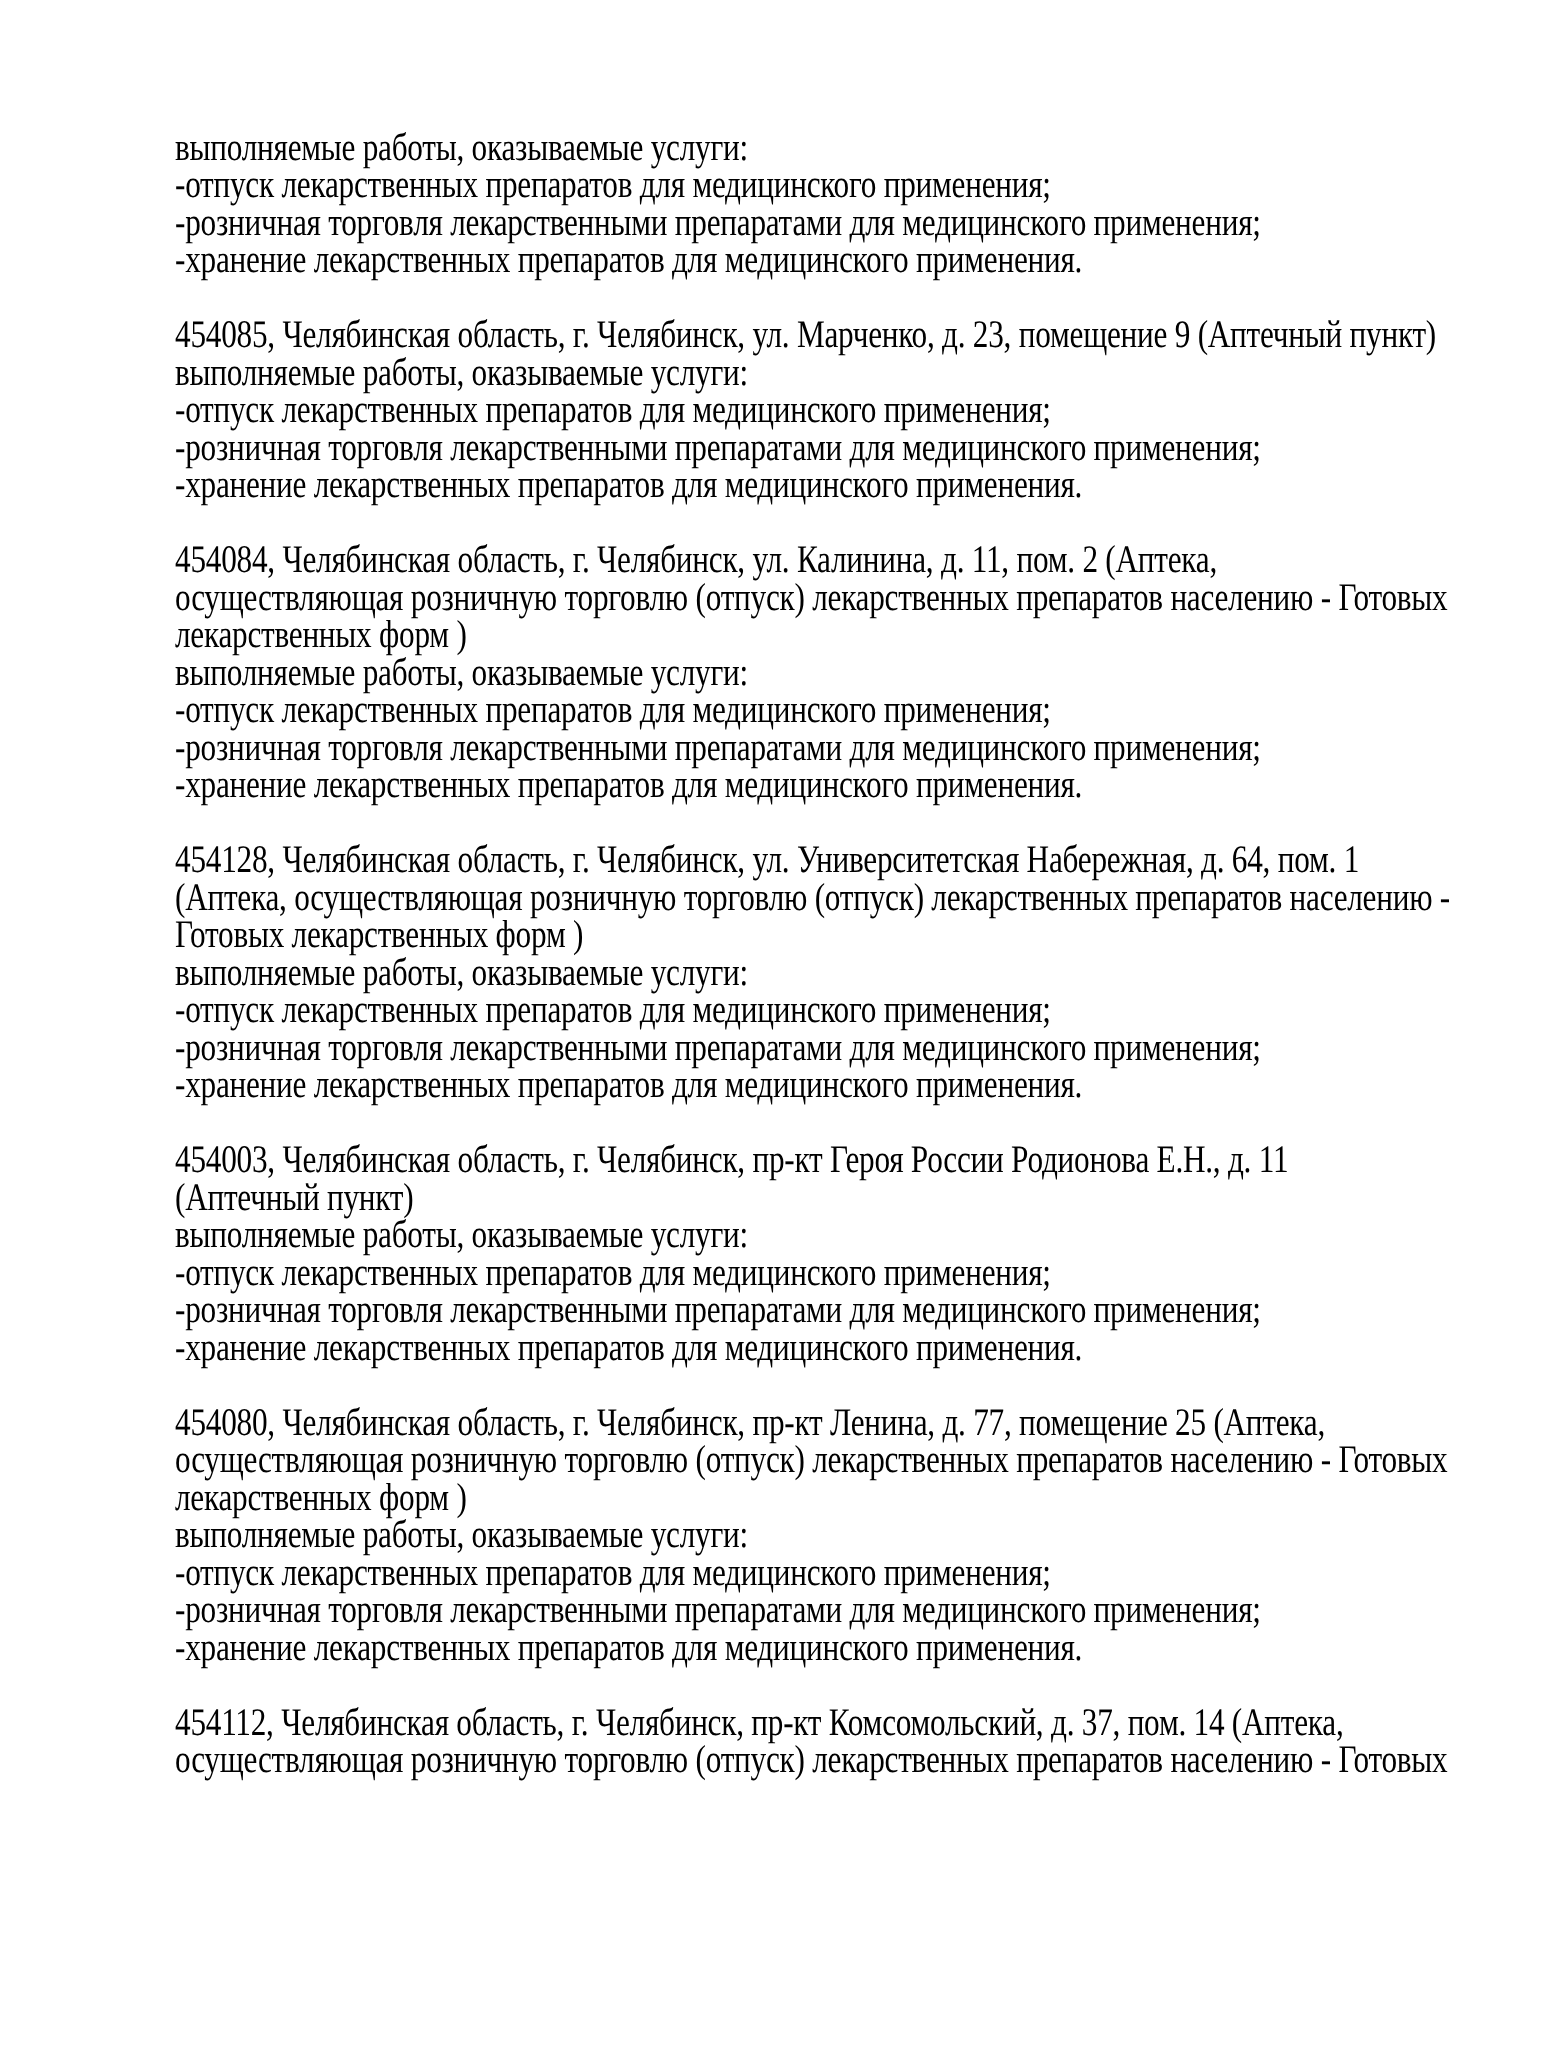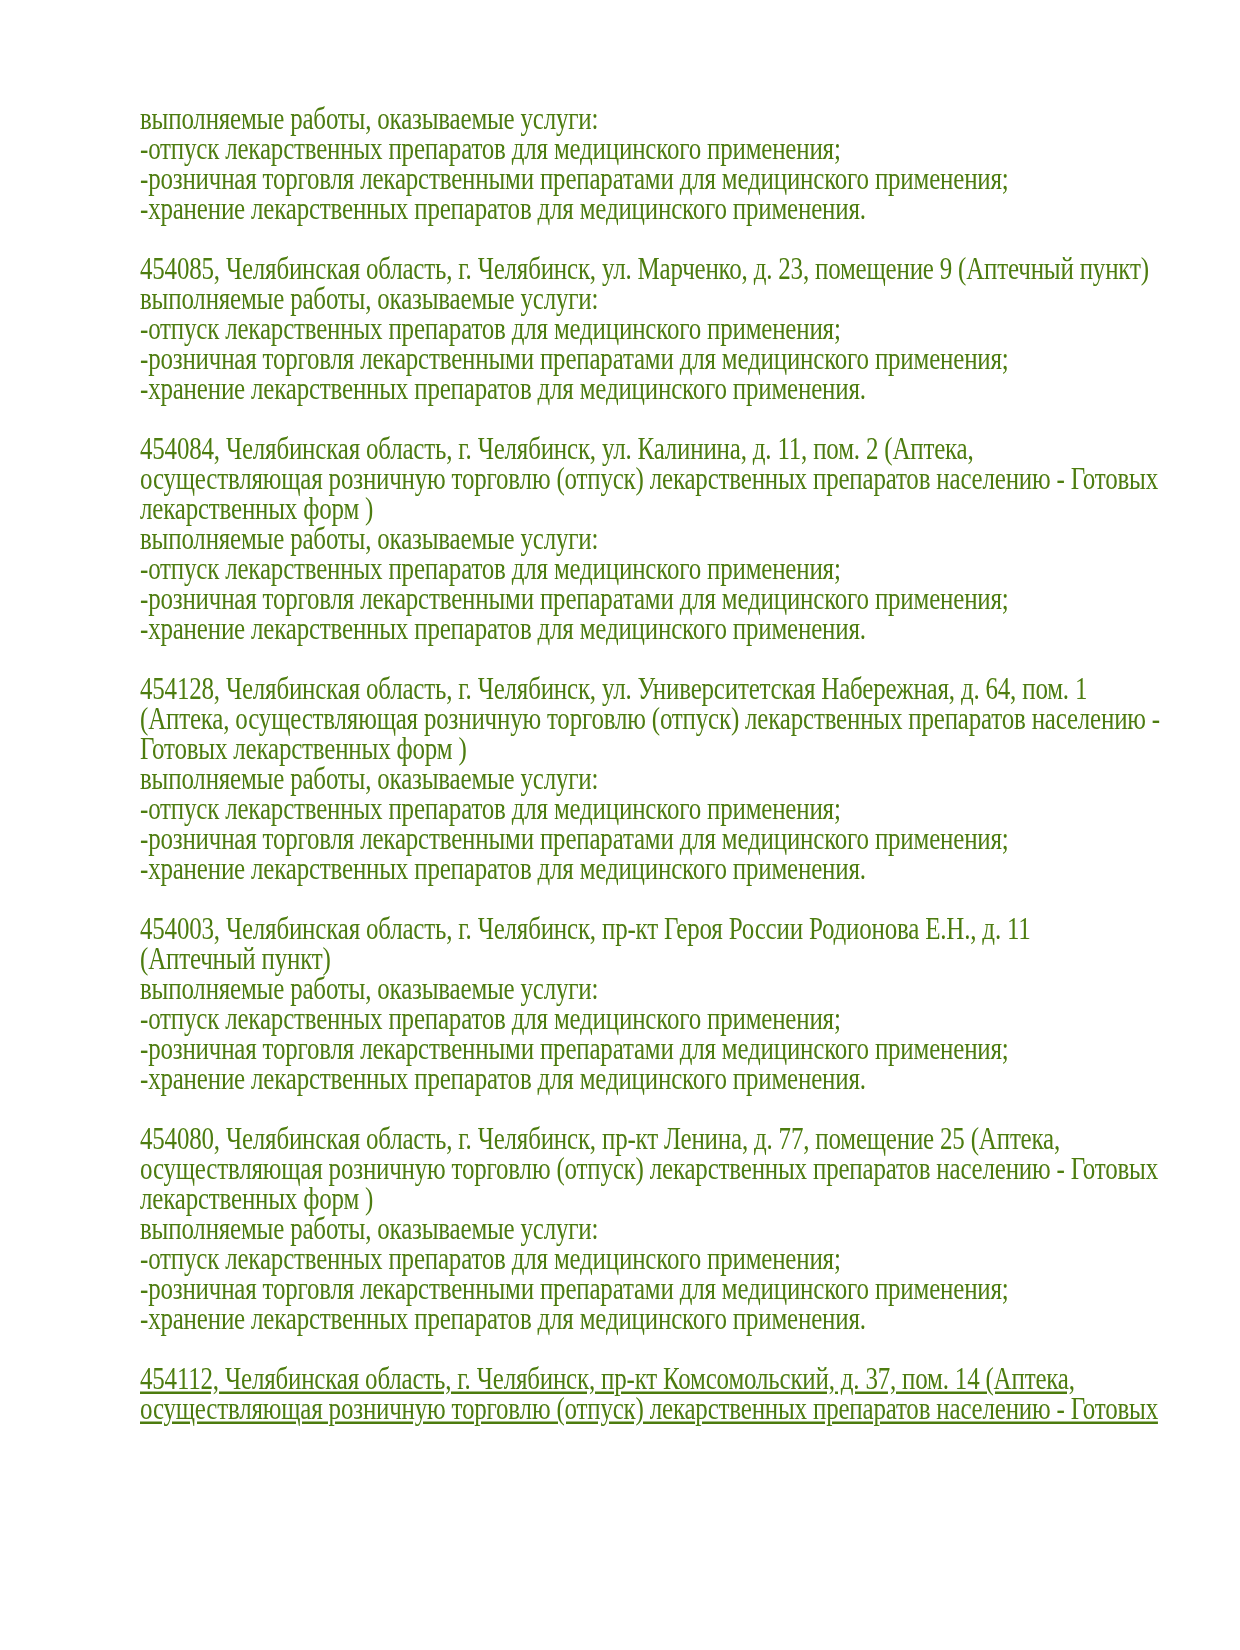--- a/index.html
+++ b/index.html
@@ -7,37 +7,36 @@
     padding: 0;
     background: #ffffff;
   }
   .page {
     position: relative;
     width: 1240px;
     height: 1650px;
     background: #ffffff;
     overflow: hidden;
     font-family: "Liberation Serif", "DejaVu Serif", serif;
-    color: #4d7c0f;
+    color: #000000;
   }
   .content {
     position: absolute;
     left: 140px;
     top: 104px;
     width: 1080px;
     font-size: 25px;
     line-height: 30px;
     letter-spacing: -0.2px;
   }
   .block {
     margin: 0 0 30px 0;
   }
   .block:last-child {
     margin-bottom: 1px;
-    text-decoration: underline;
   }
   .line {
     height: 30px;
     white-space: pre;
     
     transform: scaleY(1.25);
     transform-origin: 0% 50%;
   }
 </style>
 </head>

